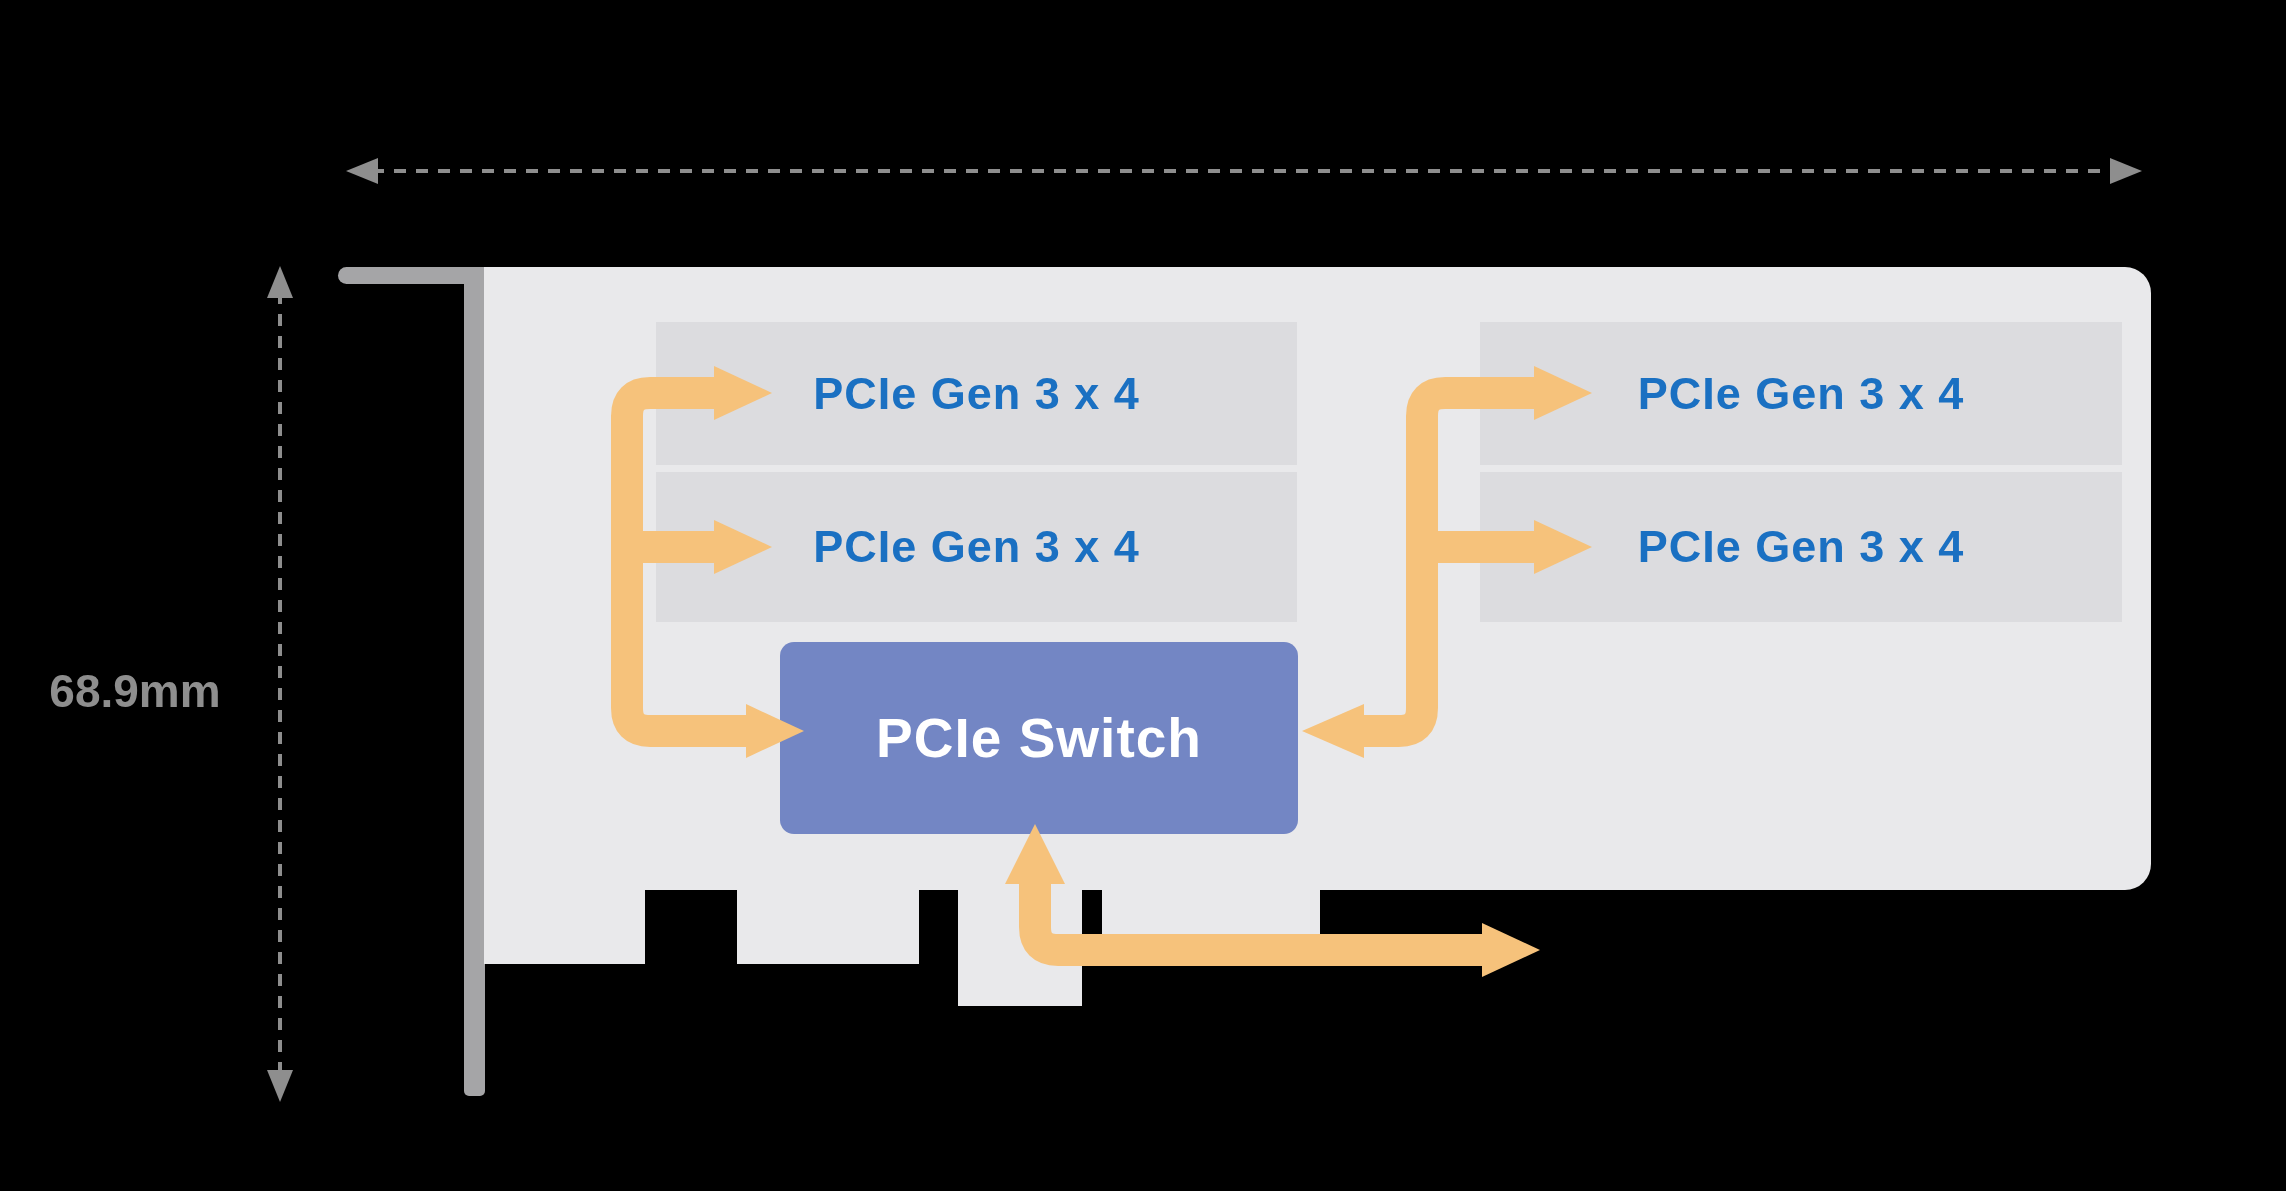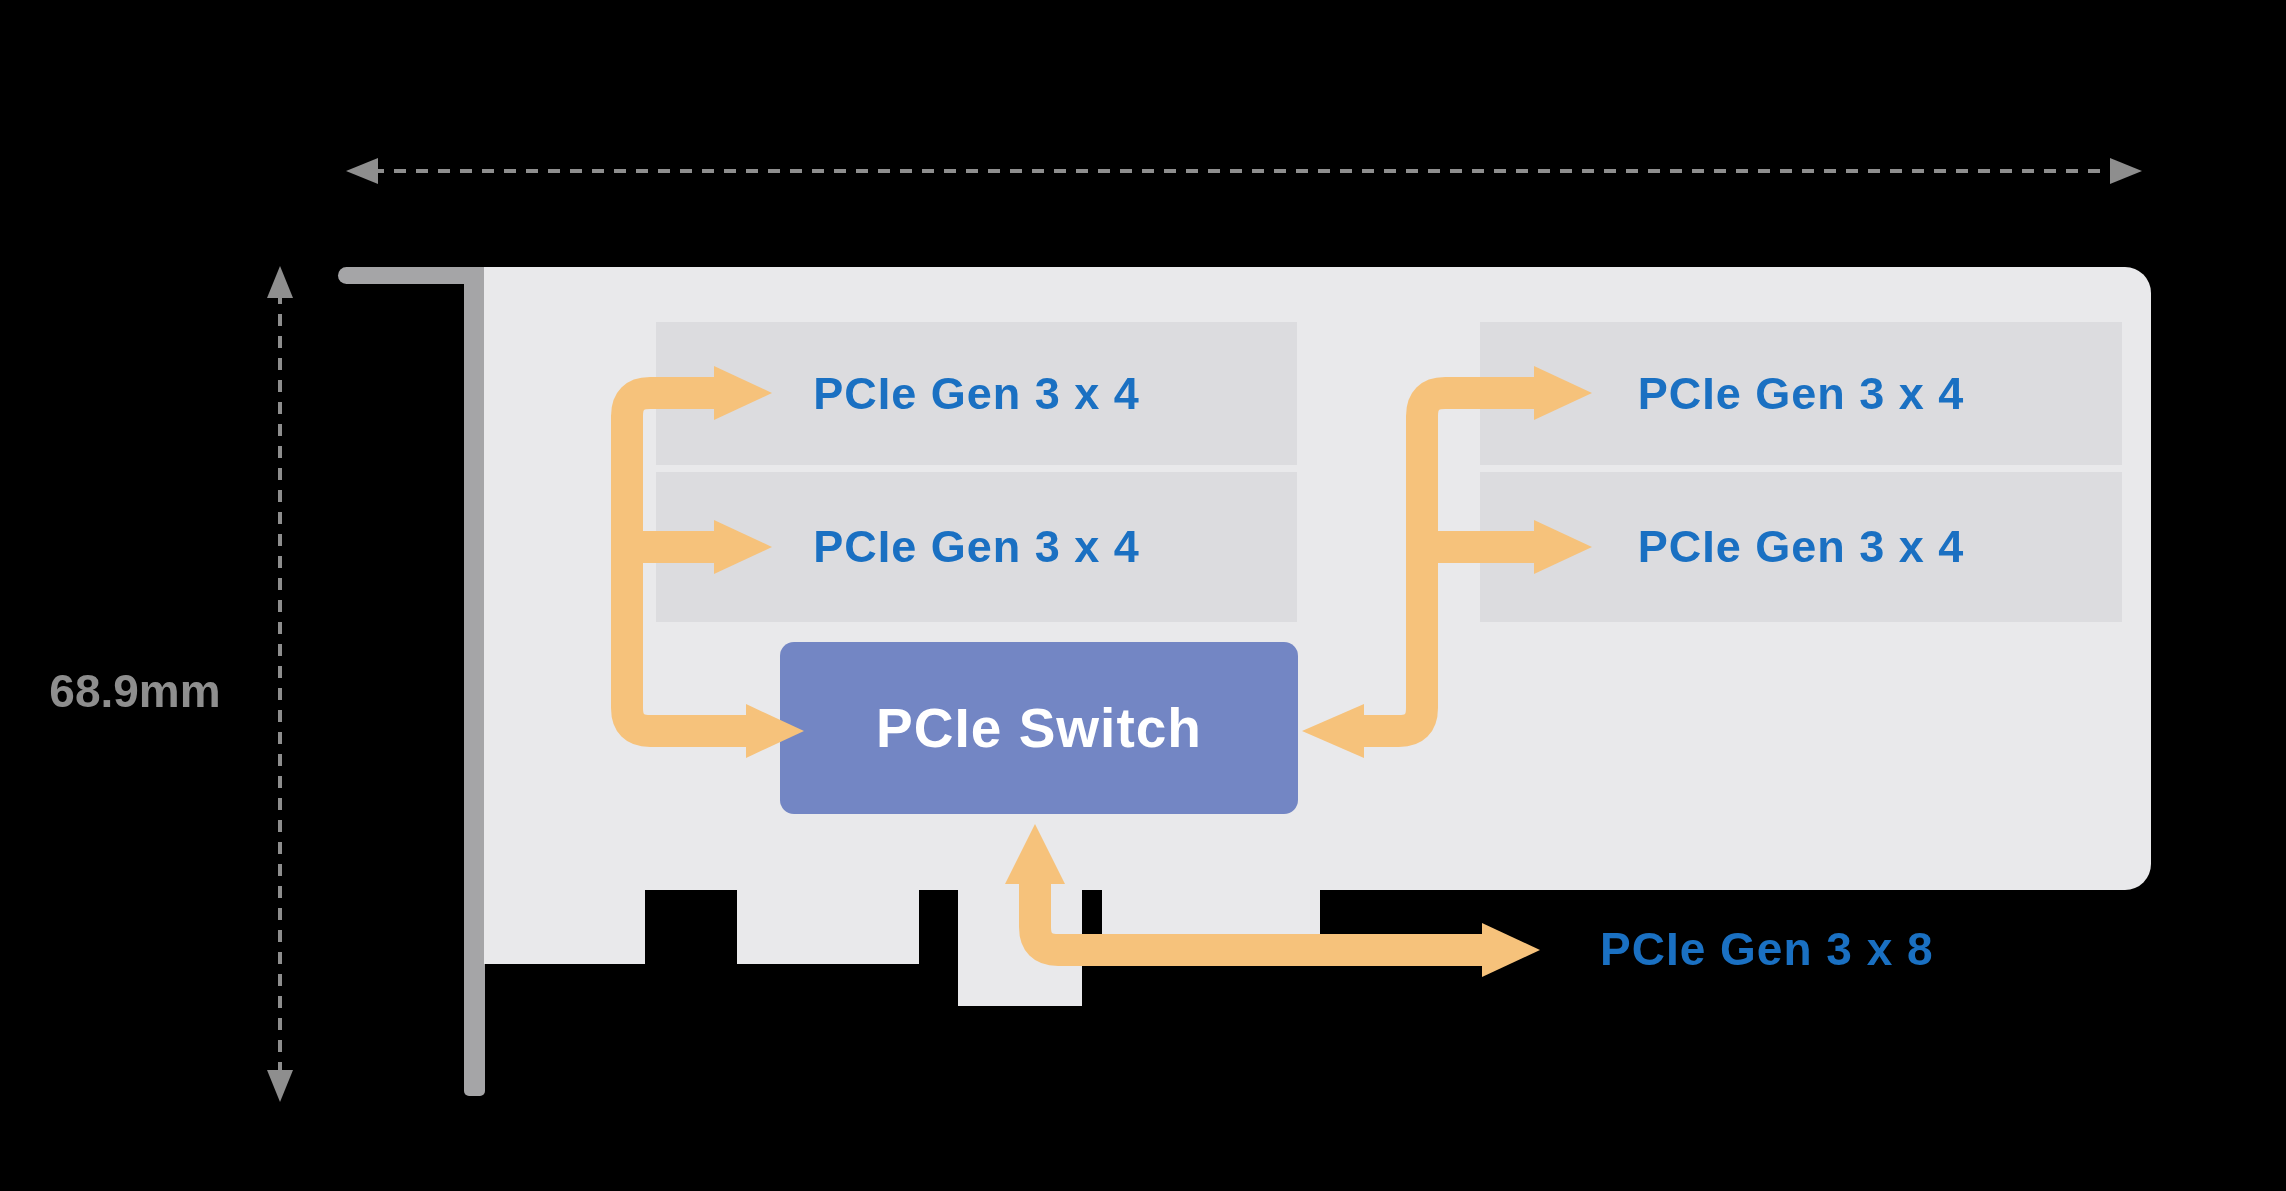--- a/index.html
+++ b/index.html
@@ -26,21 +26,21 @@
 
   
   .slot{position:absolute;background:var(--slot);display:flex;align-items:center;justify-content:center;}
   .slot span{font-weight:bold;font-size:45px;color:var(--label-blue);letter-spacing:1px;}
   .slot-l1{left:656px;top:322px;width:641px;height:143px;}
   .slot-l2{left:656px;top:472px;width:641px;height:150px;}
   .slot-r1{left:1480px;top:322px;width:642px;height:143px;}
   .slot-r2{left:1480px;top:472px;width:642px;height:150px;}
 
   
-  .switch{position:absolute;left:780px;top:642px;width:518px;height:172px;
+  .switch{position:absolute;left:780px;top:642px;width:518px;height:192px;
     background:var(--switch-fill);border-radius:14px;display:flex;align-items:center;justify-content:center;}
   .switch span{font-weight:bold;font-size:55px;color:var(--switch-text);letter-spacing:1px;}
 
   
   .dimlabel{position:absolute;color:var(--dimension);font-weight:bold;font-size:46px;text-align:center;}
   .dim-w{left:944px;top:40px;width:600px;}
   .dim-h{left:20px;top:664px;width:230px;text-align:center;}
   .hostlabel{position:absolute;left:1600px;top:918px;width:480px;height:62px;line-height:62px;
     color:var(--label-blue);font-weight:bold;font-size:46px;letter-spacing:1px;}
 
@@ -76,21 +76,20 @@
   <div class="slot slot-r2">
     <span>PCIe Gen 3 x 4</span>
   </div>
 
   <div class="switch">
     <span>PCIe Switch</span>
   </div>
 
   <div class="dimlabel dim-h">68.9mm</div>
 
-  <div class="hostlabel">PCIe Gen 3 x 8</div>
 
   <svg class="overlay" width="2286" height="1191" viewBox="0 0 2286 1191">
 
     <line class="dim-line" x1="372" y1="171" x2="2116" y2="171"></line>
     <polygon class="dim-head" points="378,158 346,171 378,184"></polygon>
     <polygon class="dim-head" points="2110,158 2142,171 2110,184"></polygon>
 
     <line class="dim-line" x1="280" y1="292" x2="280" y2="1076"></line>
     <polygon class="dim-head" points="267,298 280,266 293,298"></polygon>
     <polygon class="dim-head" points="267,1070 280,1102 293,1070"></polygon>

